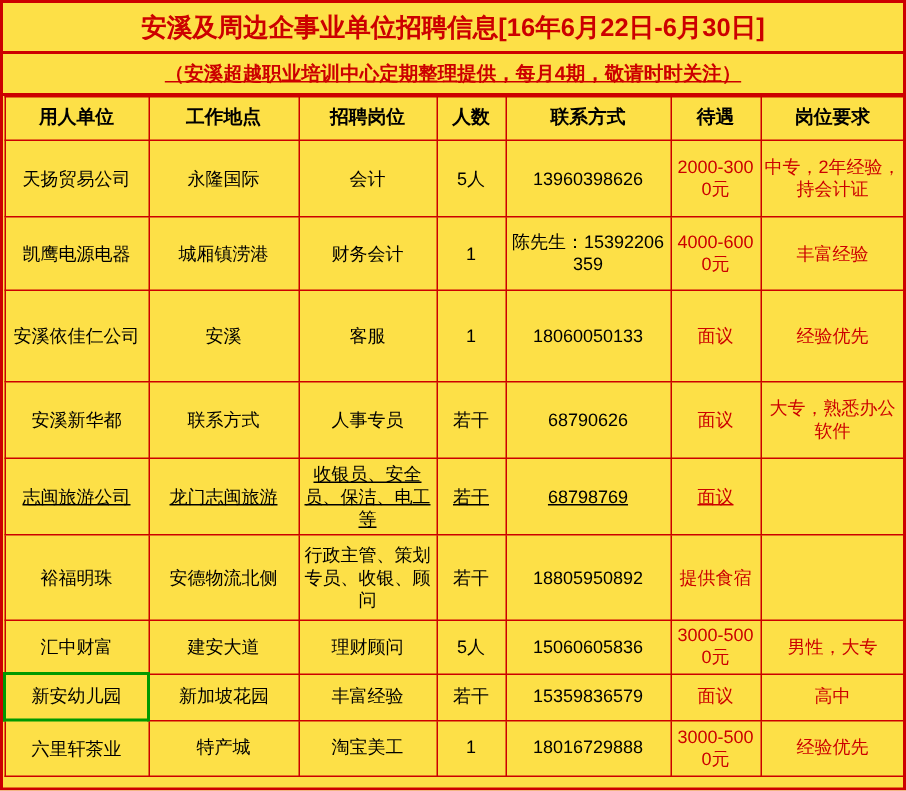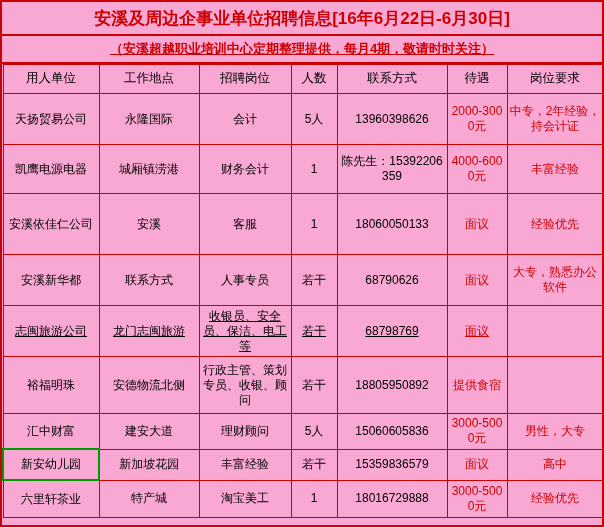--- a/index.html
+++ b/index.html
@@ -12,21 +12,21 @@
     height: 527px;
     font-family: "Liberation Sans", "DejaVu Sans", sans-serif;
     color: #000000;
     overflow: hidden;
   }
   .page {
     width: 604px;
     height: 527px;
     box-sizing: border-box;
     border: 2px solid #cc0000;
-    background: #f9a8d4;
+    background: #fde047;
     position: relative;
   }
   .title-bar {
     height: 34px;
     display: flex;
     align-items: center;
     justify-content: center;
     border-bottom: 2px solid #cc0000;
     box-sizing: border-box;
   }
@@ -60,21 +60,21 @@
   table.jobs th, table.jobs td {
     border: 1px solid #cc0000;
     text-align: center;
     vertical-align: middle;
     font-size: 12px;
     line-height: 1.25;
     padding: 2px 1px;
     word-break: break-all;
   }
   table.jobs th {
-    font-weight: normal;
+    font-weight: bold;
     height: 24px;
     font-size: 12.5px;
   }
   col.c-unit   { width: 96px; }
   col.c-place  { width: 100px; }
   col.c-post   { width: 92px; }
   col.c-num    { width: 46px; }
   col.c-contact{ width: 110px; }
   col.c-pay    { width: 60px; }
   col.c-req    { width: 96px; }

